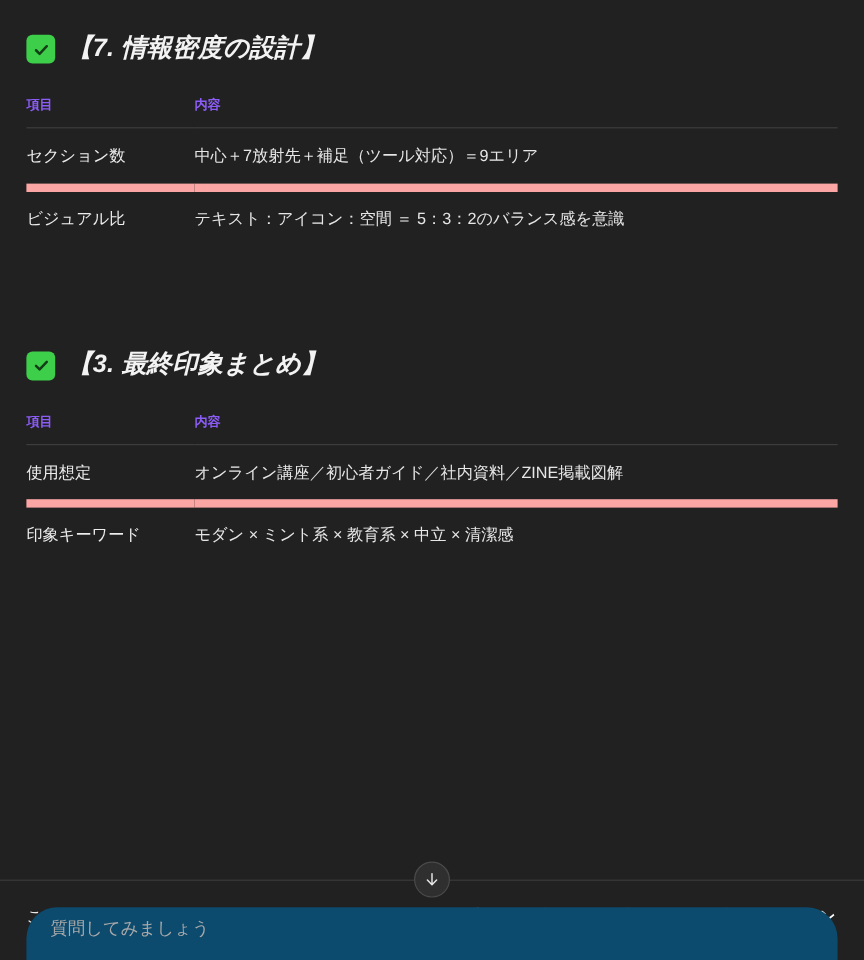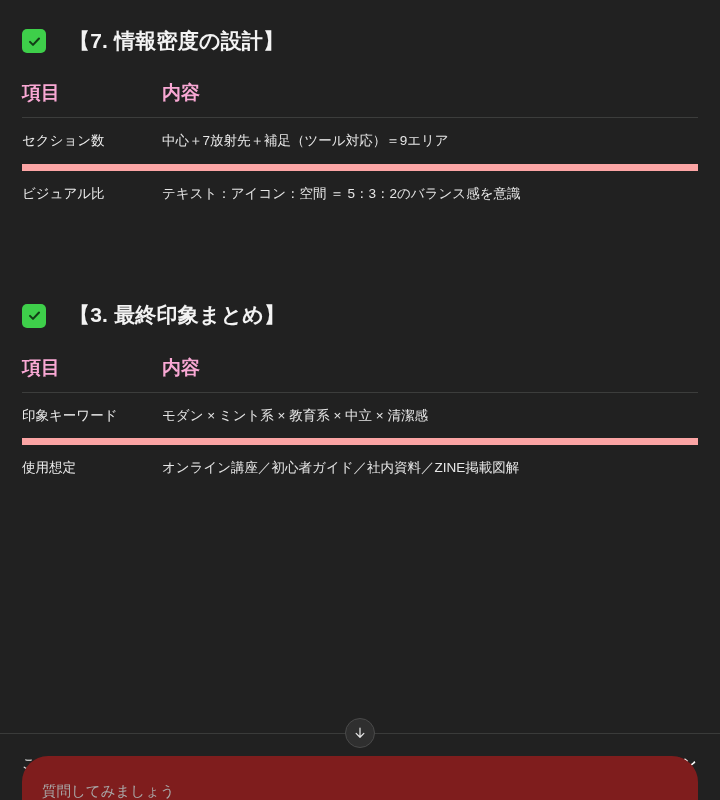--- a/index.html
+++ b/index.html
@@ -25,22 +25,23 @@
     flex: 1 1 auto;
     padding: 0 22px;
     overflow: hidden;
   }
   .top-gap { height: 28px; }
 
   
   .section-head {
     display: flex;
     align-items: center;
-    gap: 23px;
+    gap: 10px;
     margin: 0 0 26px 0;
+    font-style: italic;
   }
   .check-icon {
     width: 24px;
     height: 24px;
     border-radius: 5px;
     background: #3ecf4a;
     display: inline-flex;
     align-items: center;
     justify-content: center;
     flex: 0 0 auto;
@@ -56,22 +57,22 @@
 
   
   table.info {
     width: 100%;
     border-collapse: collapse;
     font-size: 13.5px;
   }
   table.info th {
     text-align: left;
     font-weight: bold;
-    color: #f9a8d4;
-    font-size: 19px;
+    color: #8b5cf6;
+    font-size: 11px;
     padding: 0 10px 11px 0;
     border-bottom: 1px solid #3c3d3c;
     vertical-align: bottom;
   }
   table.info td {
     padding: 13px 10px 13px 0;
     border-bottom: 7px solid #fca5a5;
     color: #e6e6e6;
     vertical-align: top;
     line-height: 1.45;
@@ -109,24 +110,24 @@
     cursor: pointer;
   }
 
   
   .composer {
     position: absolute;
     left: 22px;
     right: 22px;
     bottom: 0;
     height: 44px;
-    background: #7f1d1d;
+    background: #0c4a6e;
     border-radius: 26px 26px 0 0;
     display: flex;
-    align-items: flex-end;
+    align-items: flex-start;
     padding: 0 18px;
   }
   .composer-input {
     background: transparent;
     border: none;
     outline: none;
     color: #b4b4b4;
     font-size: 14.5px;
     font-family: "Liberation Sans", "DejaVu Sans", sans-serif;
     width: 100%;
@@ -183,26 +184,26 @@
 
     <table class="info">
       <thead>
         <tr>
           <th>項目</th>
           <th>内容</th>
         </tr>
       </thead>
       <tbody>
         <tr>
+          <td>使用想定</td>
+          <td>オンライン講座／初心者ガイド／社内資料／ZINE掲載図解</td>
+        </tr>
+        <tr>
           <td>印象キーワード</td>
           <td>モダン × ミント系 × 教育系 × 中立 × 清潔感</td>
-        </tr>
-        <tr>
-          <td>使用想定</td>
-          <td>オンライン講座／初心者ガイド／社内資料／ZINE掲載図解</td>
         </tr>
       </tbody>
     </table>
   </div>
 
   <div class="closing">
     <span>この設計であれば、</span><b>会話ベースでも「デザイン性」と「構成美」を両立させた、実用的かつ視覚映えあるインフォグラフィック</b><span>が生成可能です。</span>
   </div>
 
   <div class="scroll-btn">

